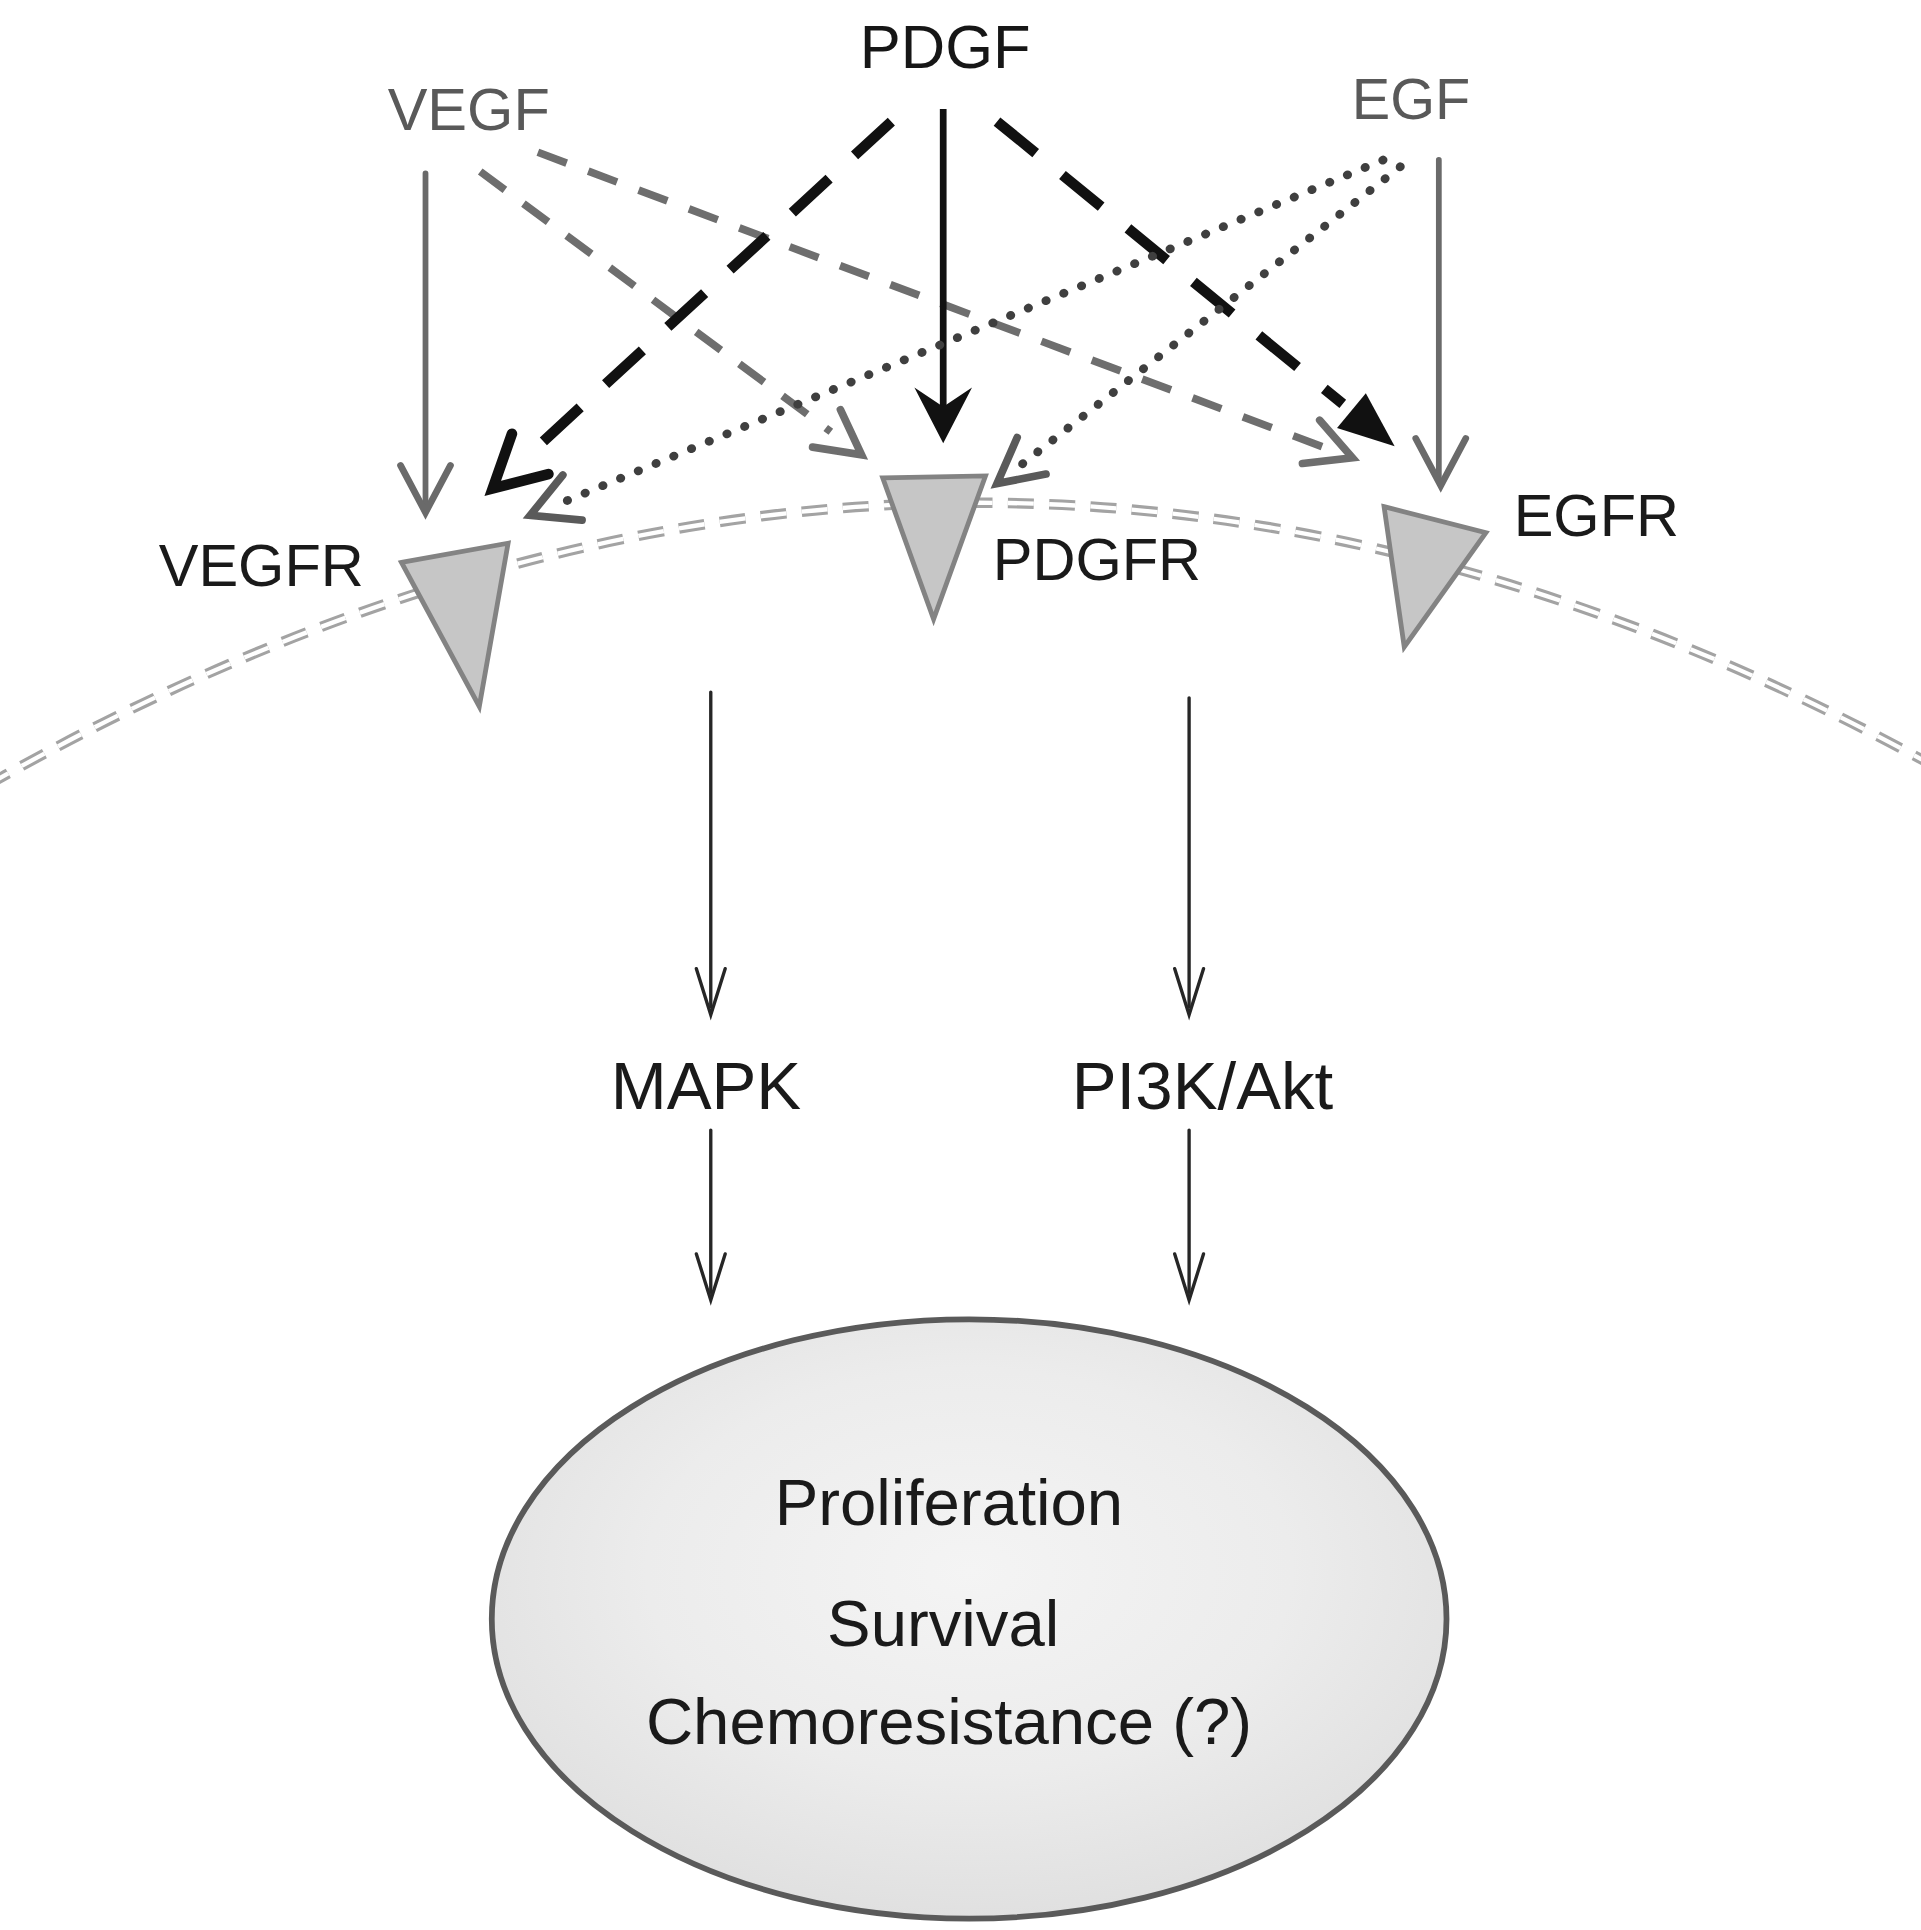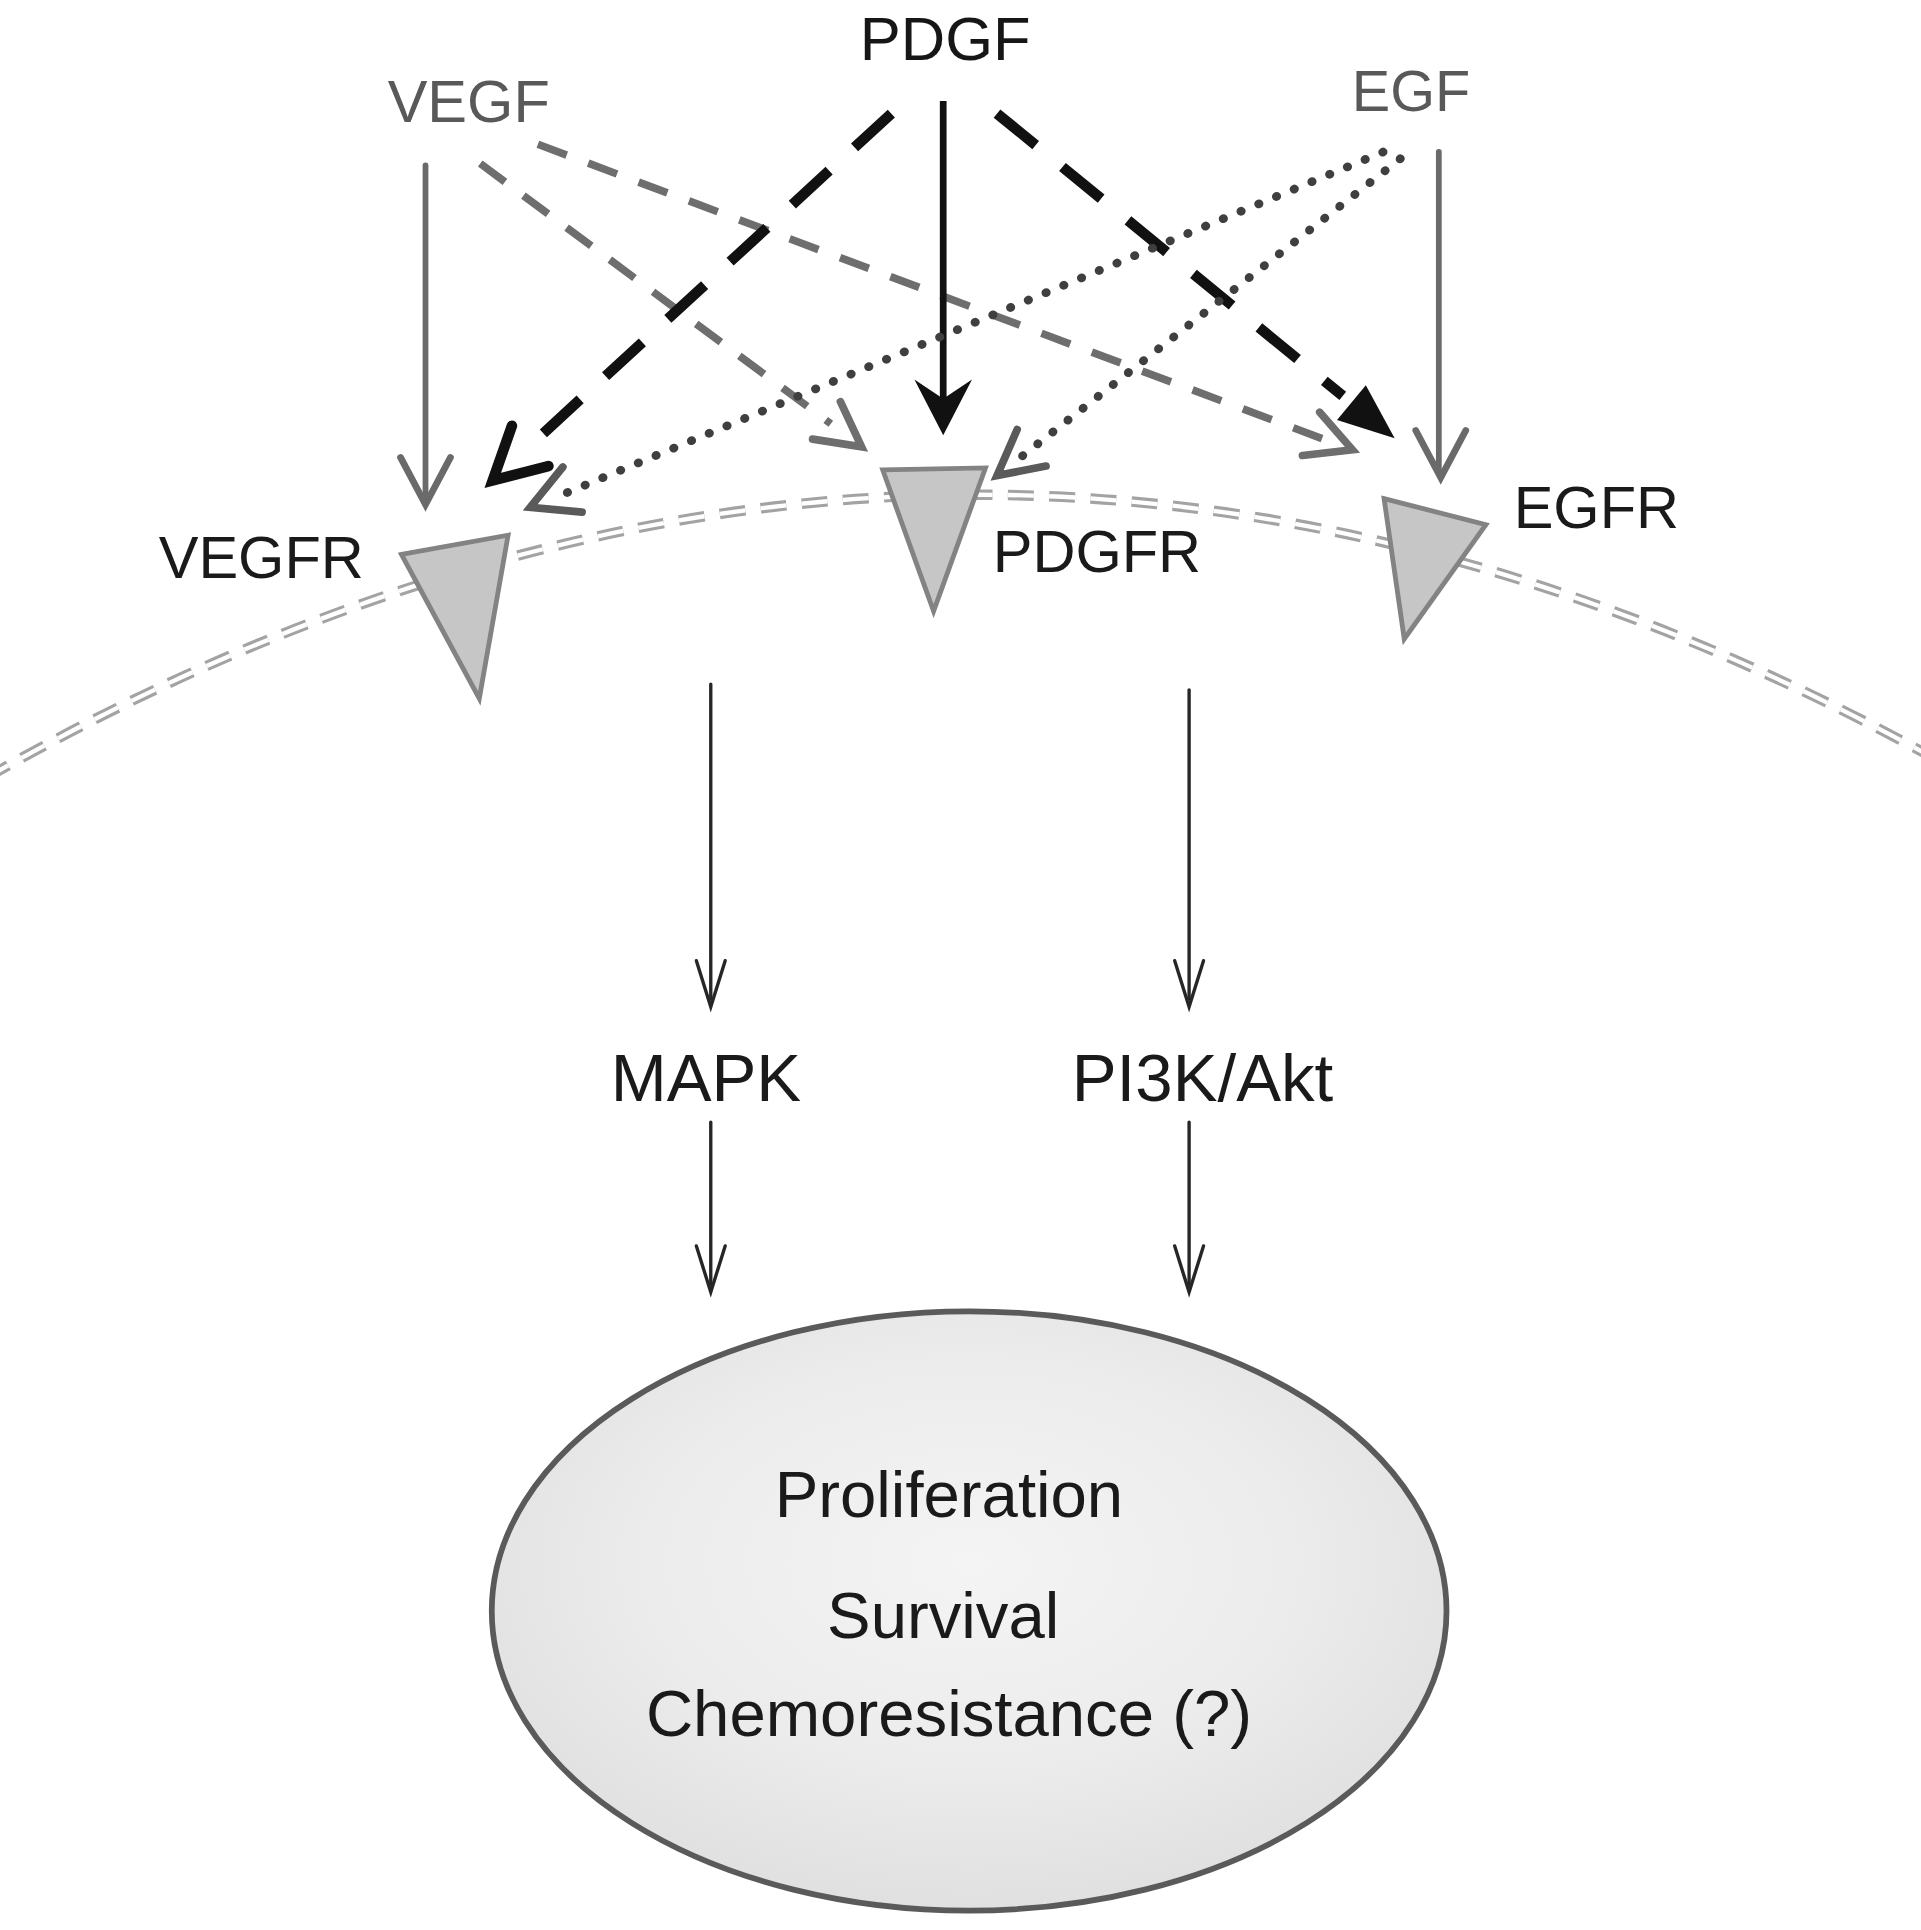--- a/index.html
+++ b/index.html
@@ -7,20 +7,21 @@
     padding: 0;
     background: #ffffff;
     width: 1921px;
     height: 1931px;
     font-family: "Liberation Sans", sans-serif;
   }
   #stage {
     width: 1921px;
     height: 1912px;
     position: relative;
+    margin-top: 8px;
   }
   svg { display: block; }
   text {
     font-family: "Liberation Sans", "DejaVu Sans", sans-serif;
   }
   .lig-gray  { fill: #595959; }
   .lig-black { fill: #161616; }
   .lbl-black { fill: #1a1a1a; }
 </style>
 </head>

